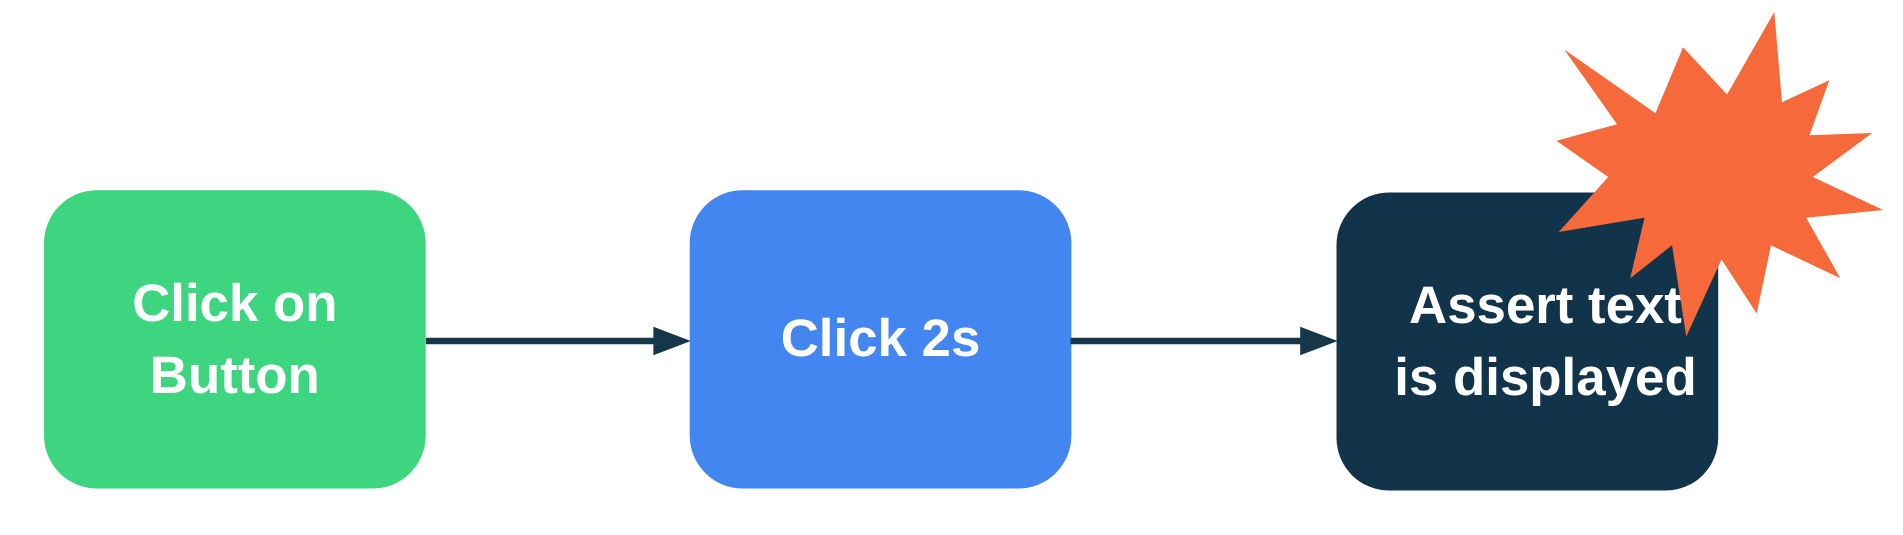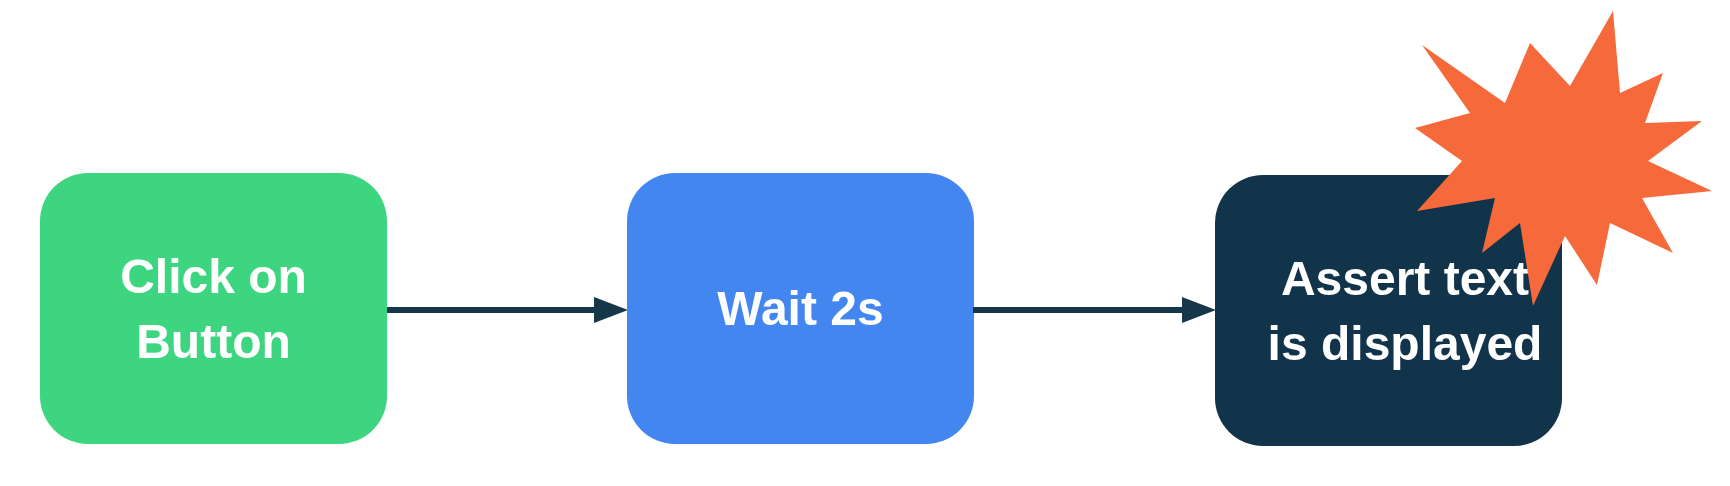--- a/index.html
+++ b/index.html
@@ -57,21 +57,21 @@
     <span class="node-label">Click on
 Button</span>
   </div>
 
   <svg class="arrow arrow1" width="241" height="28" viewBox="0 0 241 28" aria-hidden="true">
     <line x1="0" y1="14" x2="212" y2="14"></line>
     <polygon points="207,1 241,14 207,27"></polygon>
   </svg>
 
   <div class="node node2">
-    <span class="node-label">Wait 2s</span>
+    <span class="node-label">Click 2s</span>
   </div>
 
   <svg class="arrow arrow2" width="243" height="28" viewBox="0 0 243 28" aria-hidden="true">
     <line x1="0" y1="14" x2="214" y2="14"></line>
     <polygon points="209,1 243,14 209,27"></polygon>
   </svg>
 
   <div class="node node3">
     <span class="node-label">Assert text
 is displayed</span>

